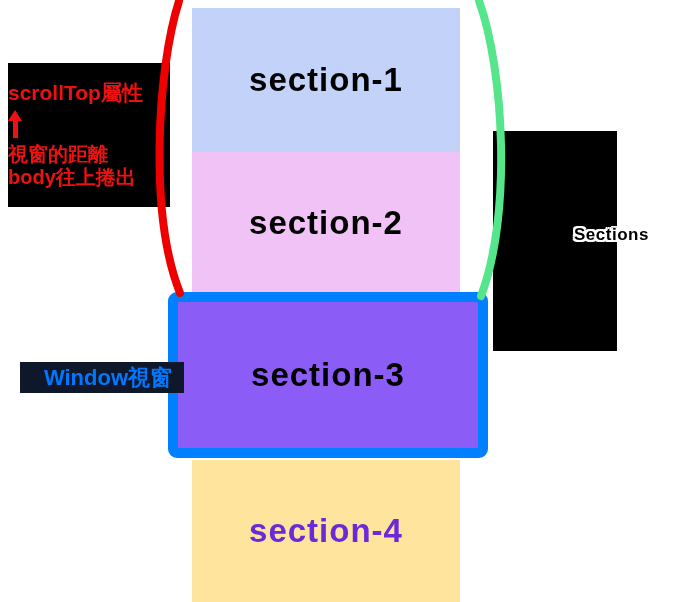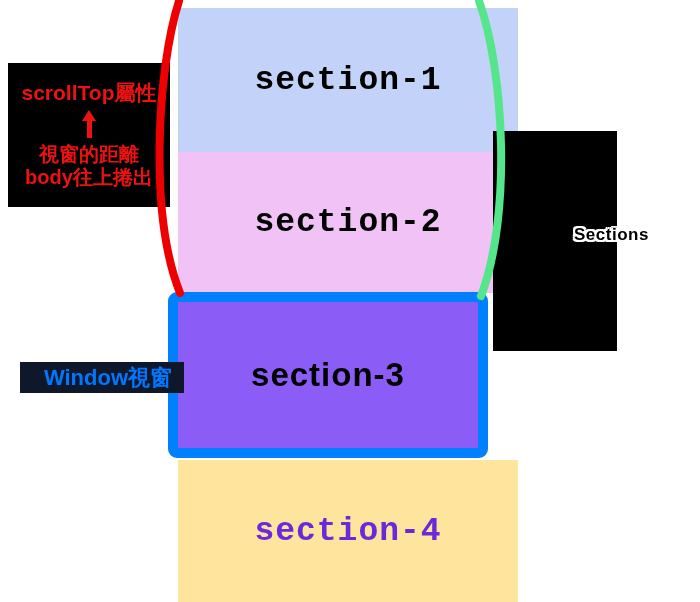--- a/index.html
+++ b/index.html
@@ -1,35 +1,35 @@
 <!DOCTYPE html>
 <html><head>
 <meta charset="utf-8">
 <style>
   html,body { margin:0; padding:0; background:#ffffff; }
   .canvas {
     position:relative; width:700px; height:602px; background:#ffffff;
     font-family:"Liberation Sans","DejaVu Sans",sans-serif; font-weight:bold; overflow:hidden;
   }
   .section {
-    position:absolute; left:178px; width:340px;
-    display:flex; align-items:center; justify-content:center;font-family:Liberation Mono, monospace;
+    position:absolute; left:192px; width:268px;
+    display:flex; align-items:center; justify-content:center;
   }
   .s1 { top:8px;   height:144px; }
   .s2 { top:152px; height:141px; }
   .s4 { top:460px; height:142px; }
   .section-label { font-size:33px; color:#000; letter-spacing:1px; }
   .window-box {
     position:absolute; left:168px; top:292px; width:320px; height:166px;
     border:10px solid #0080ff; border-radius:9px; box-sizing:border-box;
     display:flex; align-items:center; justify-content:center;
   }
   .left-info {
     position:absolute; left:8px; top:63px; width:162px; height:144px;
-    display:flex; flex-direction:column; align-items:center; justify-content:center;
+    display:flex; flex-direction:column; align-items:flex-start; justify-content:center;
     text-align:center; font-size:20px; line-height:1.15;
   }
   .left-info .big { font-size:21px; }
   .arrow-up { margin:4px 0 5px; display:flex; flex-direction:column; align-items:center; }
   .arrow-head { width:0; height:0; border-left:7px solid transparent; border-right:7px solid transparent; border-bottom:11px solid #ee1111; }
   .arrow-stem { width:5px; height:17px; }
   .window-label-box {
     position:absolute; left:20px; top:362px; width:152px; height:31px;
     display:flex; align-items:center; justify-content:center; font-size:22px;
   }

